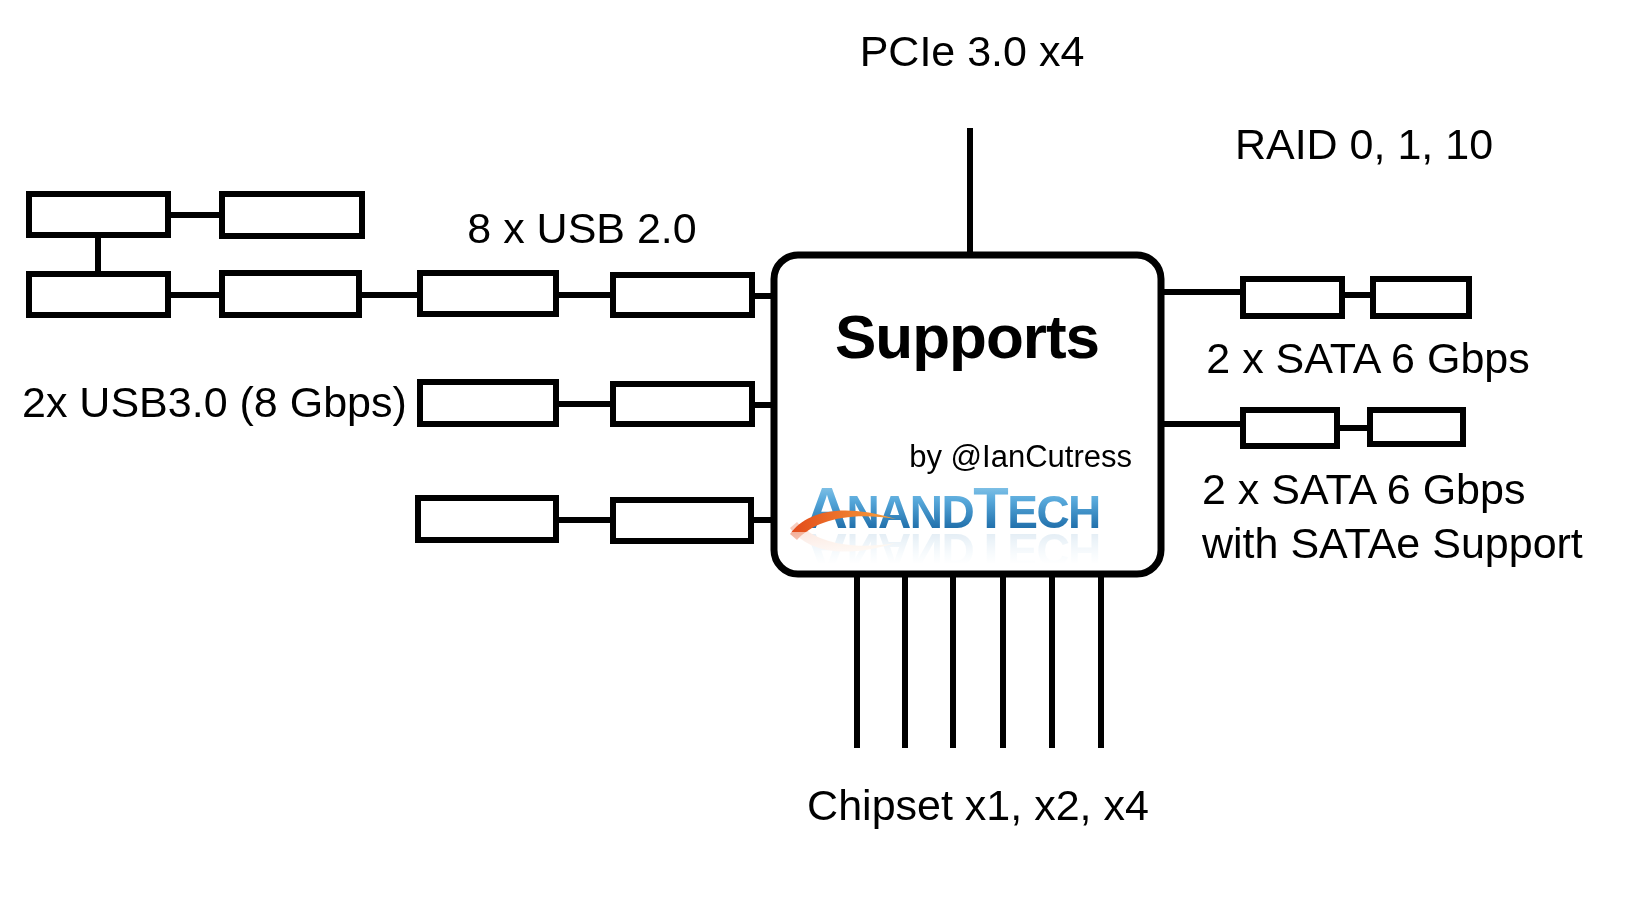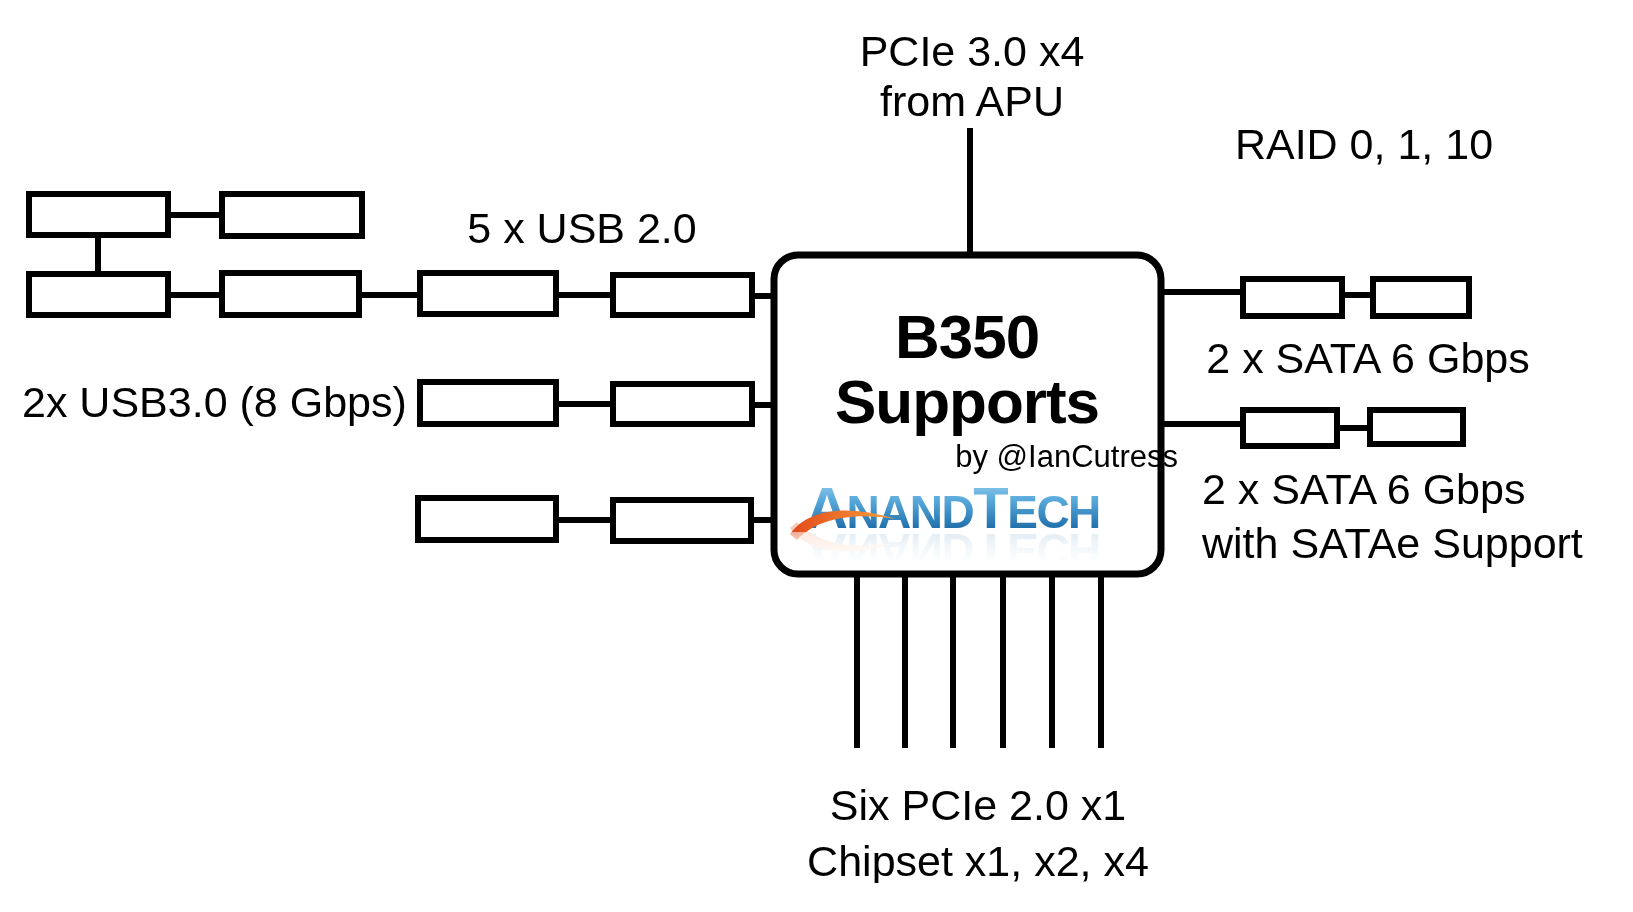--- a/index.html
+++ b/index.html
@@ -50,21 +50,21 @@
     width: 394px;
     text-align: center;
     font-size: 62px;
     line-height: 65px;
     font-weight: bold;
     letter-spacing: -1px;
   }
   .chip-title span { display: block; }
   .chip-byline {
     position: absolute;
-    left: 804px;
+    left: 758px;
     top: 440px;
     width: 394px;
     box-sizing: border-box;
     padding-right: 32px;
     text-align: right;
     font-size: 31px;
     line-height: 34px;
   }
   #logo-svg {
     position: absolute;
@@ -129,46 +129,43 @@
       <line x1="991" y1="574" x2="991" y2="748"></line>
       <line x1="1040" y1="574" x2="1040" y2="748"></line>
       <line x1="1089" y1="574" x2="1089" y2="748"></line>
 
       <rect x="762" y="255" width="387" height="319" rx="24" stroke-width="7"></rect>
     </g>
   </svg>
 
   <div class="lbl lbl-apu center">
     <span>PCIe 3.0 x4</span>
-    <span>from APU</span>
   </div>
 
-  <div class="lbl lbl-usb2 center">5 x USB 2.0</div>
+  <div class="lbl lbl-usb2 center">8 x USB 2.0</div>
 
   <div class="lbl lbl-usb3">2x USB3.0 (8 Gbps)</div>
 
 
   <div class="lbl lbl-raid center">
     <span>RAID 0, 1, 10</span>
   </div>
 
   <div class="lbl lbl-sata-top center">2 x SATA 6 Gbps</div>
 
   <div class="lbl lbl-sata-bot">
     <span>2 x SATA 6 Gbps</span>
     <span>with SATAe Support</span>
   </div>
 
   <div class="lbl lbl-pcie center">
-    <span>Six PCIe 2.0 x1</span>
     <span>Chipset x1, x2, x4</span>
   </div>
 
   <div class="chip-title">
-    <span>B350</span>
     <span>Supports</span>
   </div>
   <div class="chip-byline">by @IanCutress</div>
 
   <svg id="logo-svg" viewBox="0 0 356 105">
     <defs>
       <linearGradient id="blueGrad" gradientUnits="userSpaceOnUse" x1="0" y1="8" x2="0" y2="68">
         <stop offset="0" stop-color="#b5e0f4"></stop>
         <stop offset="0.5" stop-color="#58a9db"></stop>
         <stop offset="1" stop-color="#1d6ca8"></stop>

